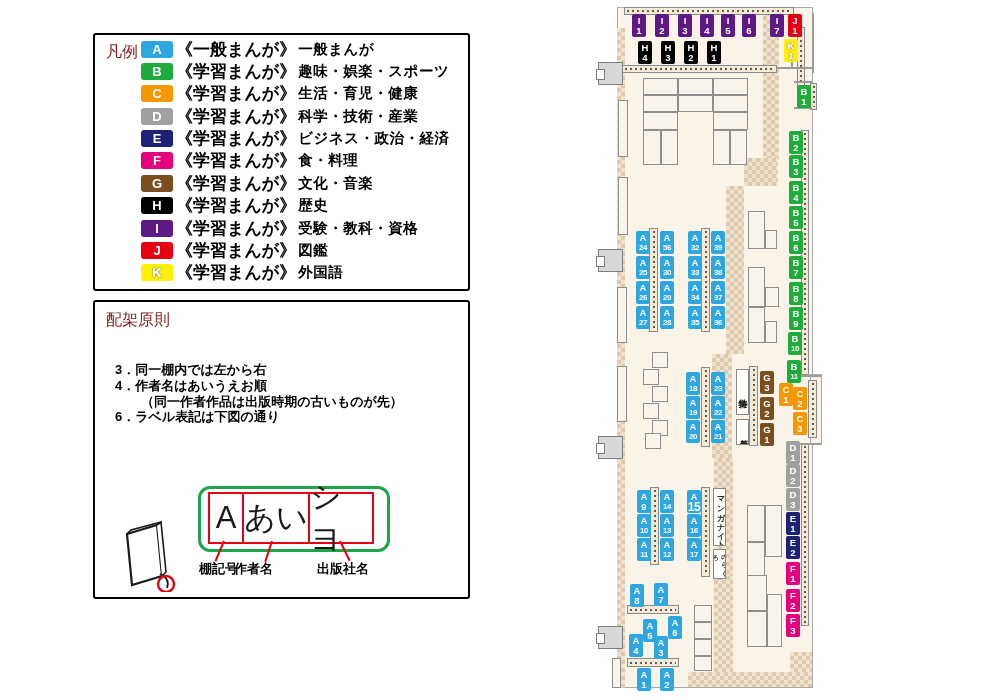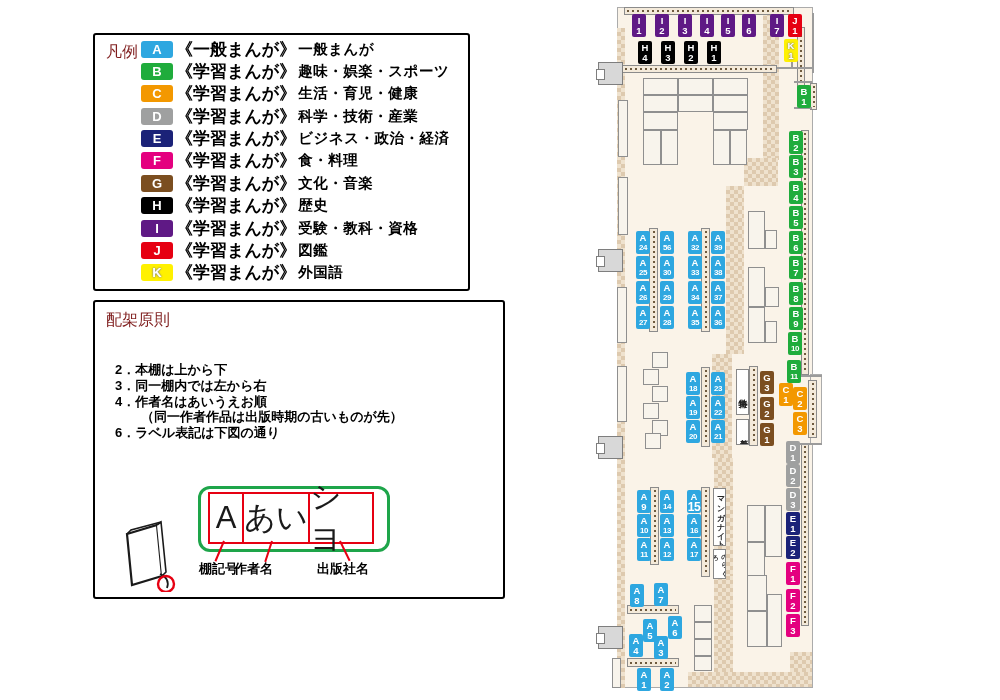--- a/index.html
+++ b/index.html
@@ -498,24 +498,23 @@
         <span class="llabel">図鑑</span>
       </div>
       <div class="lrow">
         <span class="lbadge k" style="background: rgb(255, 241, 0);">K</span>
         <span class="lseries">《学習まんが》</span>
         <span class="llabel">外国語</span>
       </div>
     </div>
 </div>
 
-<div class="box" style="left:93px;top:300px;width:373px;height:295px;padding-left:35px;">
+<div class="box" style="left:93px;top:300px;width:373px;height:295px;">
   <div class="box-title" style="left:11px;top:8px;">配架原則</div>
   <div id="principle-items" style="left: 20px; top: 60px; position: absolute;">
-      <div class="pitem">2．本棚は上から下</div>
       <div class="pitem">3．同一棚内では左から右</div>
       <div class="pitem">4．作者名はあいうえお順</div>
       <div class="pitem">　　（同一作者作品は出版時期の古いものが先）</div>
       <div class="pitem">6．ラベル表記は下図の通り</div>
     </div>
 
   <svg id="book-svg" style="left:17px;top:212px;" width="78" height="78" viewBox="0 0 78 78">
     <path d="M15 20 L45 11 L50 62 L20 71 Z" fill="#fff" stroke="#1a1a1a" stroke-width="2.2"></path>
     <path d="M45 11 L49 8 L54 58 L50 62" fill="#fff" stroke="#1a1a1a" stroke-width="1.6"></path>
     <path d="M15 20 L19 16 L49 8" fill="none" stroke="#1a1a1a" stroke-width="1.6"></path>

